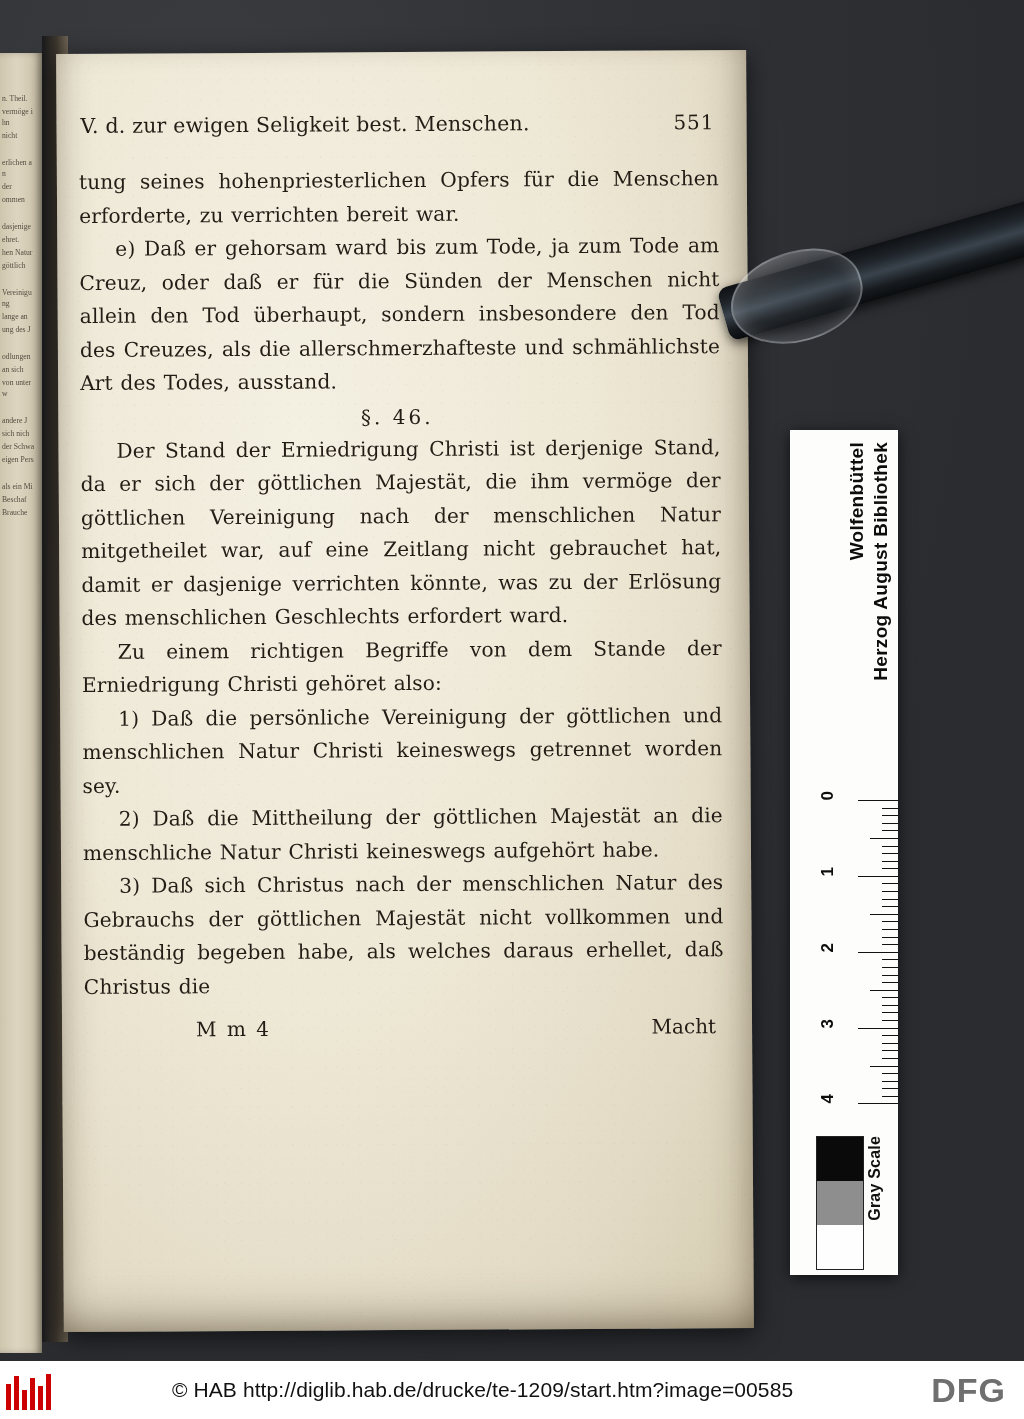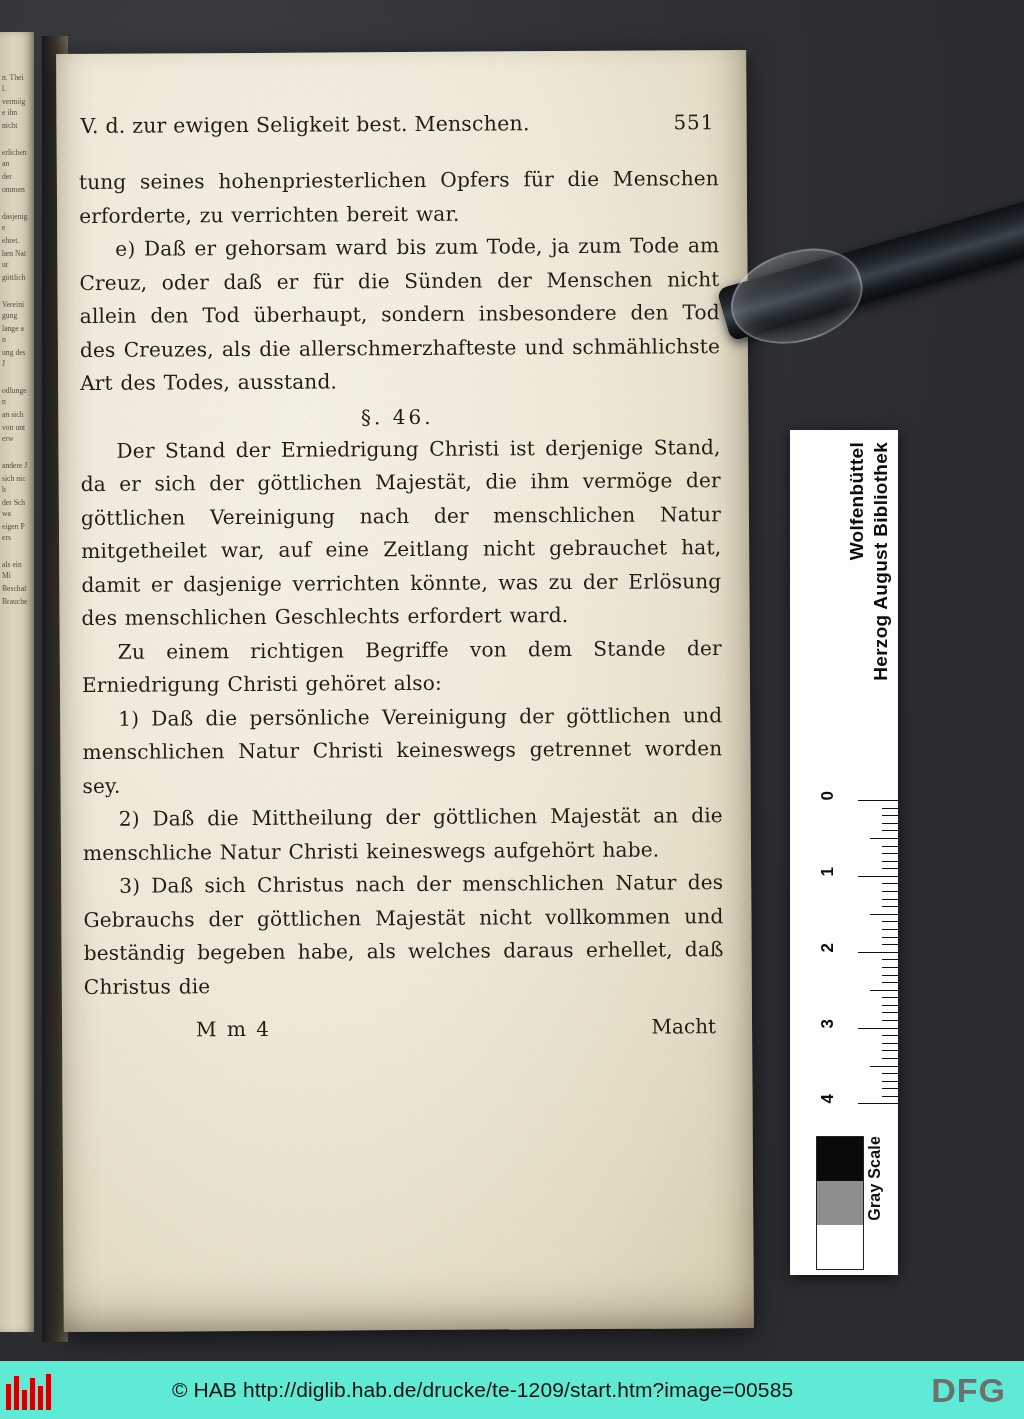--- a/index.html
+++ b/index.html
@@ -28,22 +28,22 @@
     background:
       radial-gradient(ellipse at 20% 10%, #3a3c40 0%, #303236 35%, #2a2c30 70%),
       linear-gradient(160deg, #34363a 0%, #2a2c30 60%, #26282c 100%);
     opacity: 1;
   }
 
   
   .left-page {
     position: absolute;
     left: 0;
-    top: 32px;
-    width: 34px;
+    top: 53px;
+    width: 42px;
     height: 1300px;
     background: linear-gradient(90deg, #cfc6ae 0%, #ddd5c0 40%, #cbc1a8 100%);
     box-shadow: inset -6px 0 10px -4px rgba(0,0,0,0.55);
     overflow: hidden;
   }
   .left-page .ltxt {
     position: absolute;
     left: 2px;
     right: 2px;
     font-family: "Liberation Serif", serif;
@@ -264,21 +264,21 @@
     letter-spacing: 0.2px;
   }
 
   
   .footer {
     position: absolute;
     left: 0;
     bottom: 0;
     width: 1024px;
     height: 58px;
-    background: #5eead4;
+    background: #ffffff;
     display: flex;
     align-items: center;
   }
   .footer .hab-logo {
     width: 58px;
     height: 40px;
     margin-left: 6px;
     display: flex;
     align-items: flex-end;
     gap: 3px;

